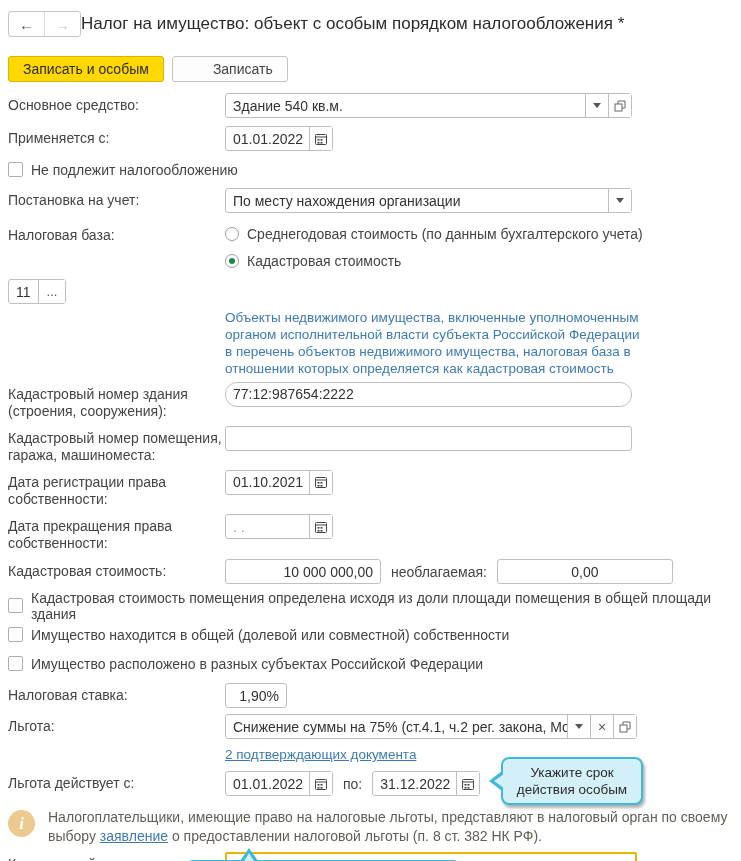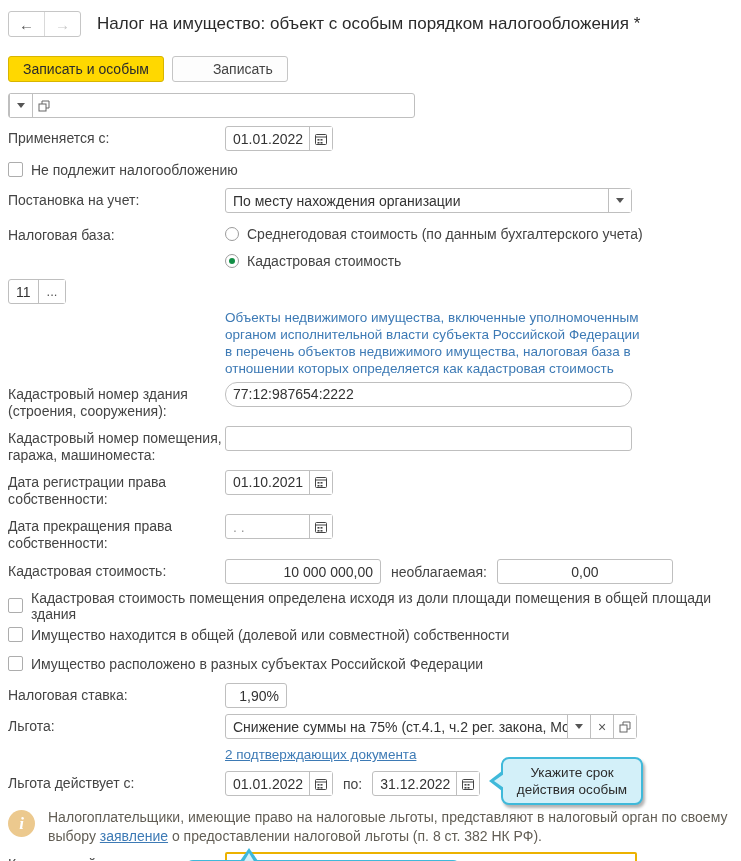--- a/index.html
+++ b/index.html
@@ -6,21 +6,21 @@
   .page{position:relative;width:741px;height:861px;background:#fff;overflow:hidden;
         font-family:"Liberation Sans","DejaVu Sans",sans-serif;font-size:14px;color:#444;}
   .inner{padding:0 8px;}
 
   
   .hdr{display:flex;align-items:center;margin-top:10px;height:28px;}
   .navgrp{display:flex;border:1px solid #c6c6c6;border-radius:3px;background:#fff;height:26px;box-sizing:border-box;}
   .navbtn{width:35px;display:flex;align-items:center;justify-content:center;font-size:15px;cursor:pointer;}
   .navbtn.back{color:#555;border-right:1px solid #d9d9d9;}
   .navbtn.fwd{color:#c9c9c9;}
-  .title{margin-left:16px;font-size:17px;color:#2b2b2b;white-space:nowrap;}
+  .title{font-size:17px;color:#2b2b2b;white-space:nowrap;}
 
   
   .toolbar{display:flex;margin-top:18px;gap:8px;}
   .btn{height:26px;box-sizing:border-box;border-radius:3px;display:flex;align-items:center;
        padding:0 14px;font-size:14px;cursor:pointer;}
   .btn.primary{background:#ffd800;border:1px solid #d8b500;color:#2b2b2b;}
   .btn.normal{background:#fdfdfd;border:1px solid #c5c5c5;color:#444;padding-left:40px;}
 
   
   .row{display:flex;align-items:flex-start;}
@@ -92,22 +92,24 @@
     </div>
     <div class="title">Налог на имущество: объект с особым порядком налогообложения *</div>
   </div>
 
   <div class="toolbar">
     <div class="btn primary">Записать и особым</div>
     <div class="btn normal">Записать</div>
   </div>
 
   <div class="row" style="margin-top:11px;">
+    <div class="lbl">Основное средство:</div>
     <div class="content">
       <div class="grp" style="width:407px;">
+        <div class="txt">Здание 540 кв.м.</div>
         <div class="gbtn">
               <span class="arrow-down"></span>
             </div>
         <div class="gbtn">
           <svg width="12" height="12" viewBox="0 0 12 12">
             <rect x="1" y="4" width="7" height="7" fill="none" stroke="#666"></rect>
             <path d="M4 4 V1 H11 V8 H8" fill="none" stroke="#666"></path>
           </svg>
         </div>
       </div>

